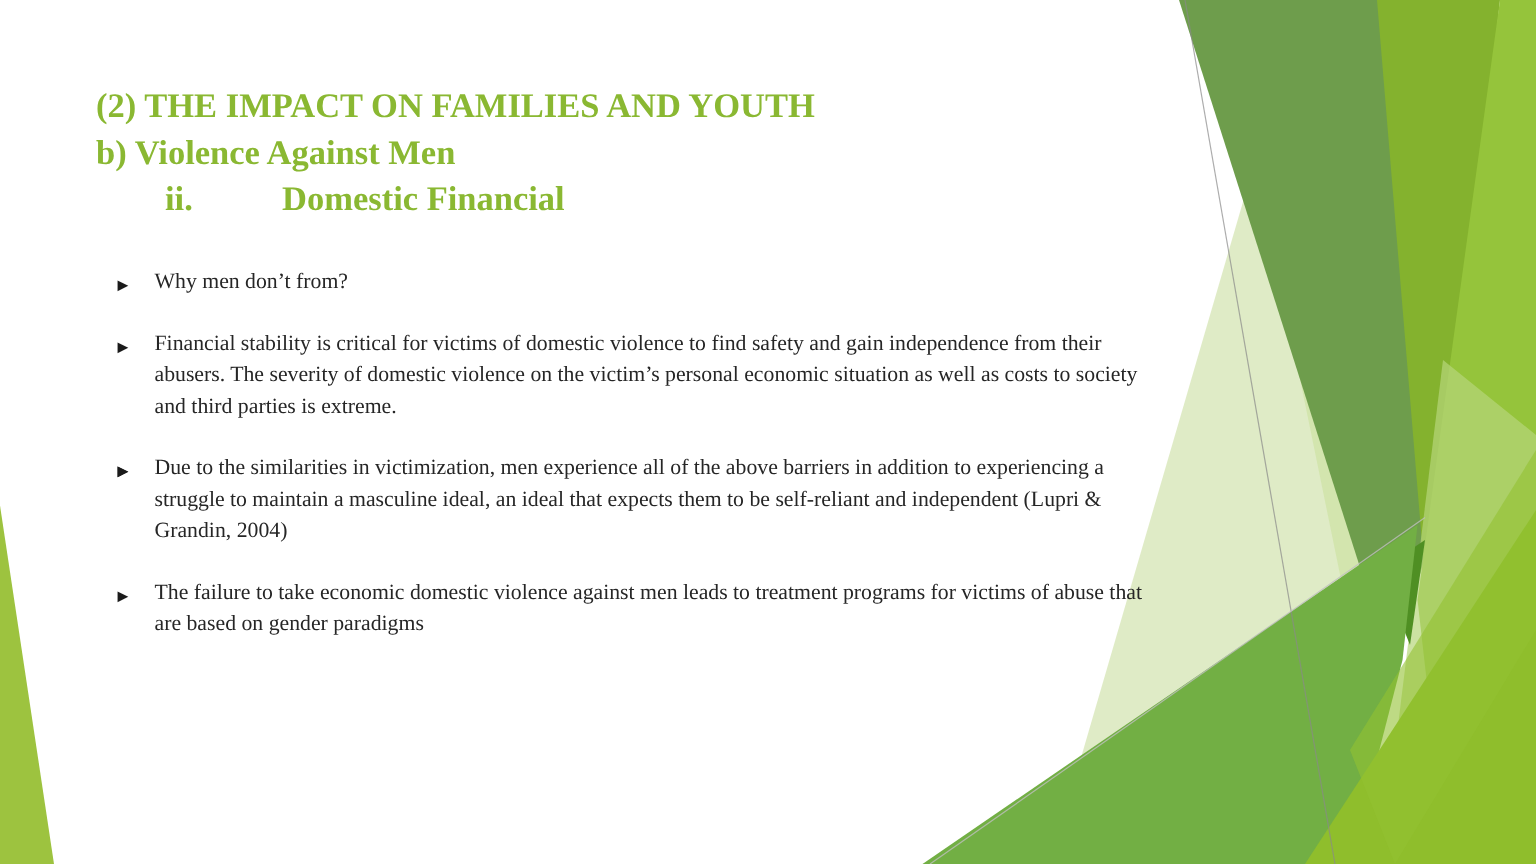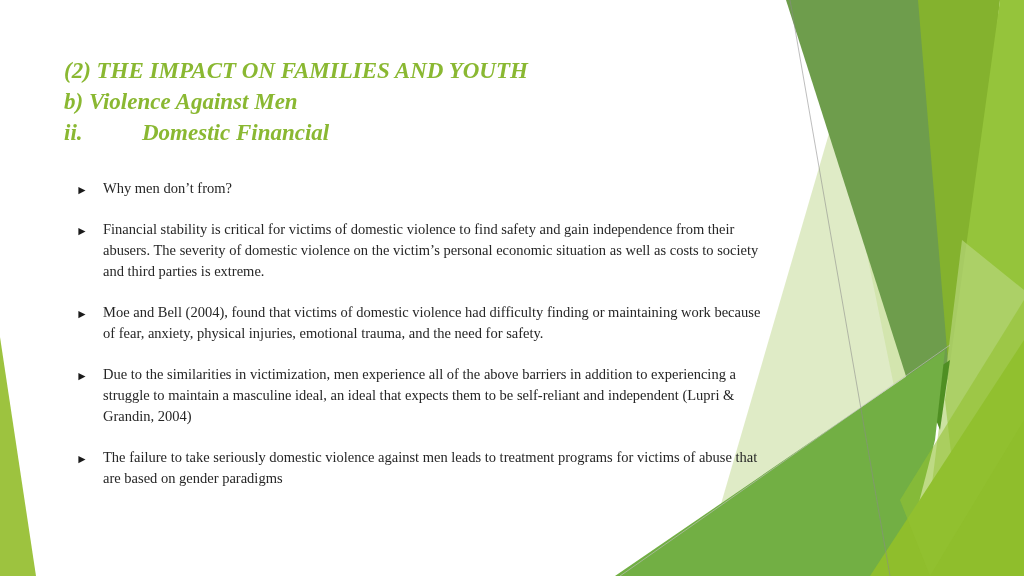--- a/index.html
+++ b/index.html
@@ -5,24 +5,24 @@
   html, body { margin: 0; padding: 0; }
   body {
     width: 1024px; height: 576px; overflow: hidden; position: relative;
     background: #ffffff;
     font-family: "Liberation Serif", "DejaVu Serif", serif;
   }
   .slide { position: absolute; left: 0; top: 0; width: 1024px; height: 576px; }
   .deco { position: absolute; left: 0; top: 0; width: 1024px; height: 576px; }
   .title-block {
     position: absolute; left: 64px; top: 55px; width: 620px;
-    color: #8ab832; font-weight: bold; font-size: 23px; line-height: 31px; font-style: italic;
+    color: #8ab832; font-weight: bold; font-size: 23px; line-height: 31px;
   }
   .title-line { display: block; white-space: nowrap; }
-  .title-line .num { display: inline-block; width: 78px; }
+  .title-line .num { display: inline-block; width: 78px; margin-left: 46px; }
   .bullets {
     position: absolute; left: 76px; top: 178px; width: 690px;
     list-style: none; margin: 0; padding: 0;
     color: #262626; font-size: 14.5px; line-height: 21px;
   }
   .bullet { position: relative; padding-left: 27px; margin-bottom: 20px; }
   .bullet .marker {
     position: absolute; left: 0; top: 2px; font-size: 12px; color: #1a1a1a;
   }
 </style>
@@ -74,25 +74,24 @@
     <li class="bullet">
       <span class="marker">►</span>
       <span>Why men don’t from?</span>
     </li>
     <li class="bullet">
       <span class="marker">►</span>
       <span>Financial stability is critical for victims of domestic violence to find safety and gain independence from their abusers. The severity of domestic violence on the victim’s personal economic situation as well as costs to society and third parties is extreme.</span>
     </li>
     <li class="bullet">
       <span class="marker">►</span>
-      <span>Moe and Bell (2004), found that victims of domestic violence had difficulty finding or maintaining work because of fear, anxiety, physical injuries, emotional trauma, and the need for safety.</span>
     </li>
     <li class="bullet">
       <span class="marker">►</span>
       <span>Due to the similarities in victimization, men experience all of the above barriers in addition to experiencing a struggle to maintain a masculine ideal, an ideal that expects them to be self-reliant and independent (Lupri &amp; Grandin, 2004)</span>
     </li>
     <li class="bullet">
       <span class="marker">►</span>
-      <span>The failure to take seriously domestic violence against men leads to treatment programs for victims of abuse that are based on gender paradigms</span>
+      <span>The failure to take economic domestic violence against men leads to treatment programs for victims of abuse that are based on gender paradigms</span>
     </li>
   </ul>
 
 </div>
 
 </body></html>

